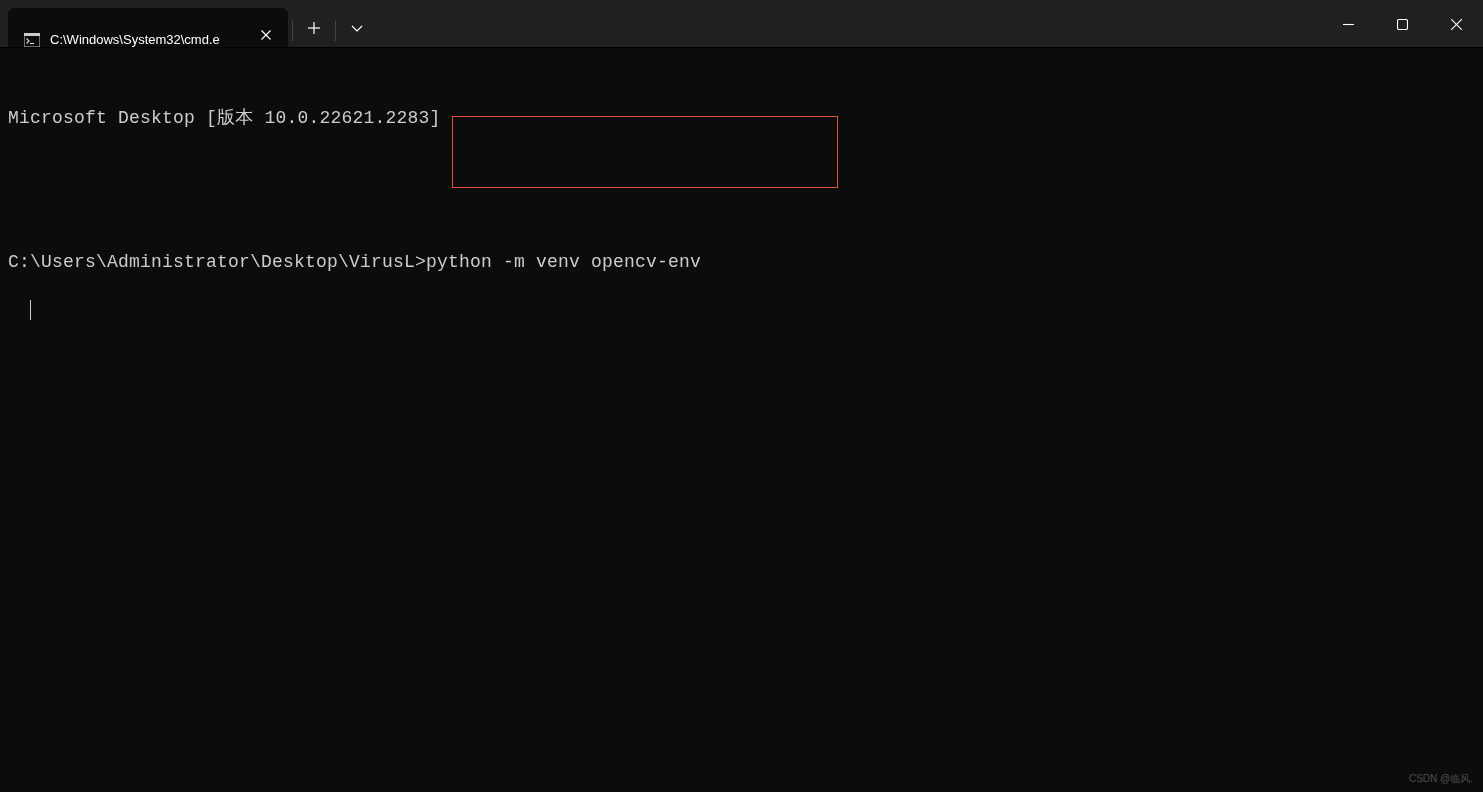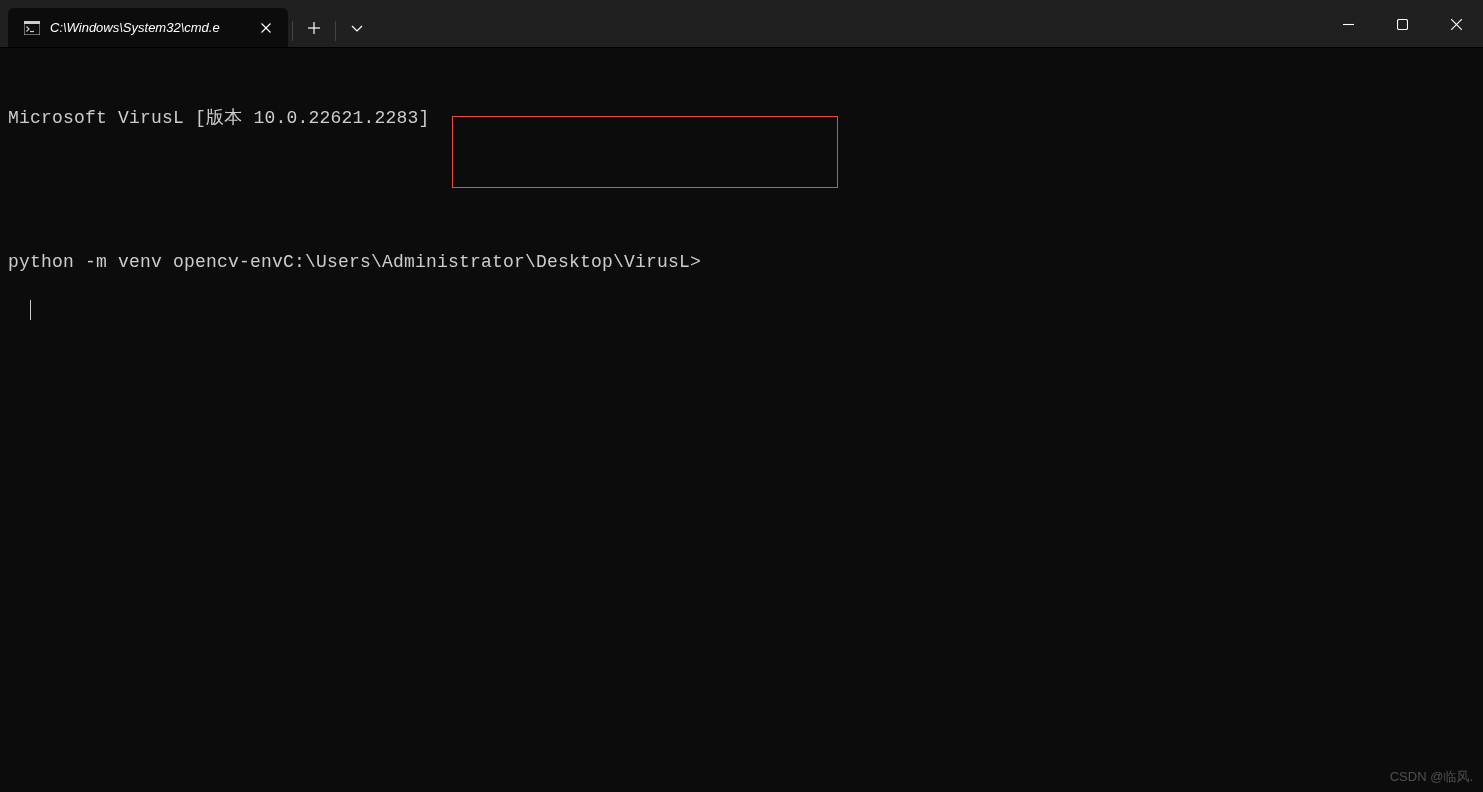--- a/index.html
+++ b/index.html
@@ -17,30 +17,29 @@
     }
     .titlebar {
       height: 48px;
       background: #202020;
       display: flex;
       align-items: stretch;
       border-bottom: 1px solid #000;
     }
     .tab {
       display: flex;
-      align-items: center;
+      align-items: flex-end;
       background: #0c0c0c;
       padding: 0 10px 0 16px;
       margin-top: 8px;
       margin-left: 8px;
       border-top-left-radius: 6px;
       border-top-right-radius: 6px;
       gap: 10px;
       min-width: 280px;
-      font-style: italic;
     }
     .tab-icon {
       width: 16px;
       height: 14px;
       display: flex;
       align-items: center;
       justify-content: center;
     }
     .tab-icon svg {
       width: 16px;
@@ -143,21 +142,21 @@
       animation: blink 1s step-end infinite;
     }
     @keyframes blink {
       50% { opacity: 0; }
     }
     .watermark {
       position: absolute;
       bottom: 6px;
       right: 10px;
       color: rgba(200,200,200,0.35);
-      font-size: 13px;
+      font-size: 10px;
       font-family: "Segoe UI", sans-serif;
     }
     .blank-line {
       height: 24px;
     }
   </style>
 </head>
 <body>
 
 <div class="titlebar">
@@ -208,21 +207,21 @@
     <div class="win-btn close">
       <svg viewBox="0 0 11 11">
         <line x1="0" y1="0" x2="11" y2="11" stroke="currentColor" stroke-width="1.1"></line>
         <line x1="11" y1="0" x2="0" y2="11" stroke="currentColor" stroke-width="1.1"></line>
       </svg>
     </div>
   </div>
 </div>
 
 <div class="terminal">
-  <span class="terminal-line">Microsoft VirusL [版本 10.0.22621.2283]</span>
+  <span class="terminal-line">Microsoft Desktop [版本 10.0.22621.2283]</span>
   <div class="blank-line"></div>
-  <div class="prompt-line"><span>python -m venv opencv-env</span><span>C:\Users\Administrator\Desktop\VirusL&gt;</span></div>
+  <div class="prompt-line"><span>C:\Users\Administrator\Desktop\VirusL&gt;</span><span>python -m venv opencv-env</span></div>
   <span class="cursor"></span>
 </div>
 
 <div class="highlight-box" style="left: 452px; top: 116px; width: 386px; height: 72px;"></div>
 
 <div class="watermark">CSDN @临风.</div>
 
 </body></html>

